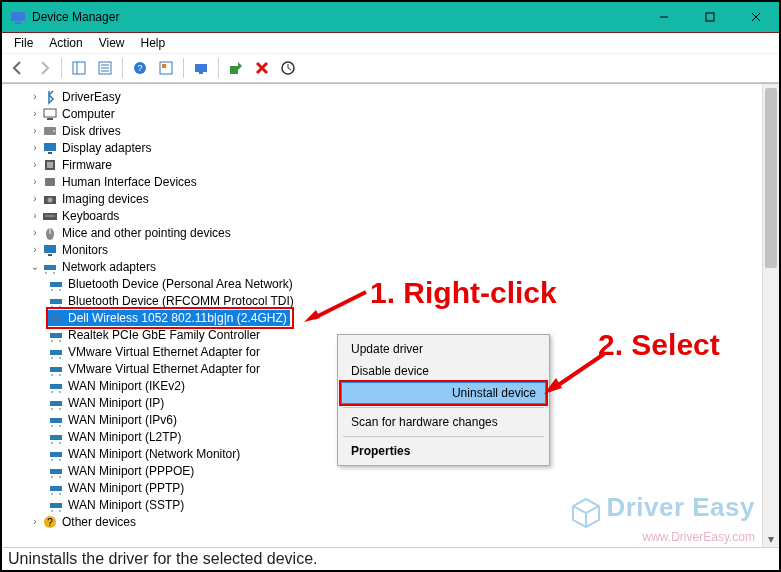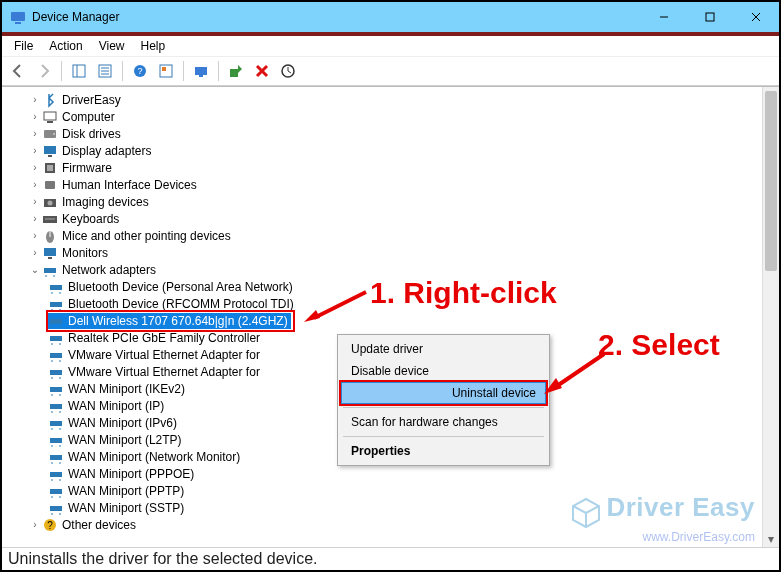--- a/index.html
+++ b/index.html
@@ -1,17 +1,17 @@
 <!DOCTYPE html>
 <html><head>
 <meta charset="utf-8">
 <style>
   html,body{margin:0;padding:0;font-family:"Segoe UI",Tahoma,sans-serif;font-size:12px;color:#000;background:#fff;}
   .window{box-sizing:border-box;width:781px;height:572px;border:2px solid #000;display:flex;flex-direction:column;position:relative;}
-  .titlebar{height:30px;display:flex;align-items:center;background:#7dd3fc;border-bottom:4px solid #7f1d1d;}
+  .titlebar{height:30px;display:flex;align-items:center;background:#14b8a6;border-bottom:1px solid #7f1d1d;}
   .titlebar .icon{width:16px;height:16px;margin:0 6px 0 8px;}
   .titlebar .title{flex:0 0 auto;font-size:12px;}
   .titlebar .spacer{flex:1;}
   .win-controls{display:flex;height:100%;}
   .win-btn{width:46px;display:flex;align-items:center;justify-content:center;color:#444;}
   .win-btn svg{width:10px;height:10px;}
   .menubar{height:20px;display:flex;align-items:center;padding:0 4px;border-bottom:1px solid #eee;}
   .menu-item{padding:2px 8px;text-align:right;}
   .toolbar{height:28px;border-bottom:1px solid #d0d0d0;display:flex;align-items:center;padding:0 4px;gap:2px;}
   .tbtn{width:22px;height:22px;display:flex;align-items:center;justify-content:center;border:1px solid transparent;}
@@ -37,21 +37,21 @@
   .ctx-sep{height:1px;background:#c8c8c8;margin:3px 2px;}
   .ctx-hover{background:#91c9f7;border:1px solid #2b87d4;padding:3px 9px;text-align:right;}
   .ctx-hover-border{border:2px solid #e60000;margin:-2px;padding:0;}
   .ctx-prop{font-weight:bold;}
   
   .annot{position:absolute;font-family:"Segoe UI",Arial,sans-serif;font-weight:700;color:#e60000;font-size:30px;pointer-events:none;}
   .arrow-svg{position:absolute;pointer-events:none;}
   
   .watermark{position:absolute;right:24px;bottom:26px;opacity:0.35;color:#1483c4;text-align:left;pointer-events:none;}
   .wm-title{font-size:26px;font-weight:600;letter-spacing:0.5px;}
-  .wm-url{font-size:12px;color:#1d4ed8;}
+  .wm-url{font-size:12px;color:#be185d;}
 </style>
 </head>
 <body>
 
 <div class="window">
 
   <div class="titlebar">
     <svg class="icon" viewBox="0 0 16 16">
       <rect x="1" y="3" width="14" height="9" rx="1" fill="#3a7bd5"></rect>
         <rect x="5" y="13" width="6" height="2" fill="#3a7bd5"></rect>
@@ -259,21 +259,21 @@
             <span>Bluetooth Device (RFCOMM Protocol TDI)</span>
           </div>
           <div class="node sub">
       <span class="sel-border">
               <span class="sel" style="display:inline-flex;align-items:center;padding-right:3px">
                 <svg class="dev-icon" viewBox="0 0 16 16">
                   <rect x="2" y="6" width="12" height="5" fill="#2a7ab8"></rect>
                   <line x1="4" y1="13" x2="4" y2="15" stroke="#2a7ab8"></line>
                   <line x1="12" y1="13" x2="12" y2="15" stroke="#2a7ab8"></line>
                 </svg>
-                <span>Dell Wireless 1707 670.64b|g|n (2.4GHZ)</span>
+                <span>Dell Wireless 1052 802.11b|g|n (2.4GHZ)</span>
               </span>
             </span>
     </div>
           <div class="node sub">
             <svg class="dev-icon" viewBox="0 0 16 16">
               <rect x="2" y="6" width="12" height="5" fill="#2a7ab8"></rect>
               <line x1="4" y1="13" x2="4" y2="15" stroke="#2a7ab8"></line>
               <line x1="12" y1="13" x2="12" y2="15" stroke="#2a7ab8"></line>
             </svg>
             <span>Realtek PCIe GbE Family Controller</span>

